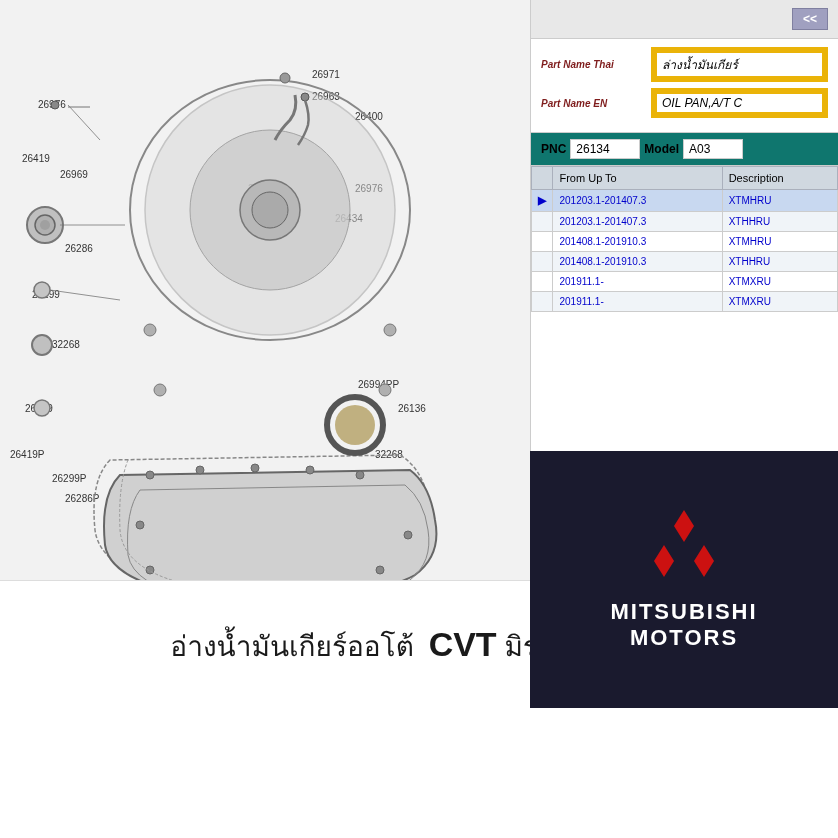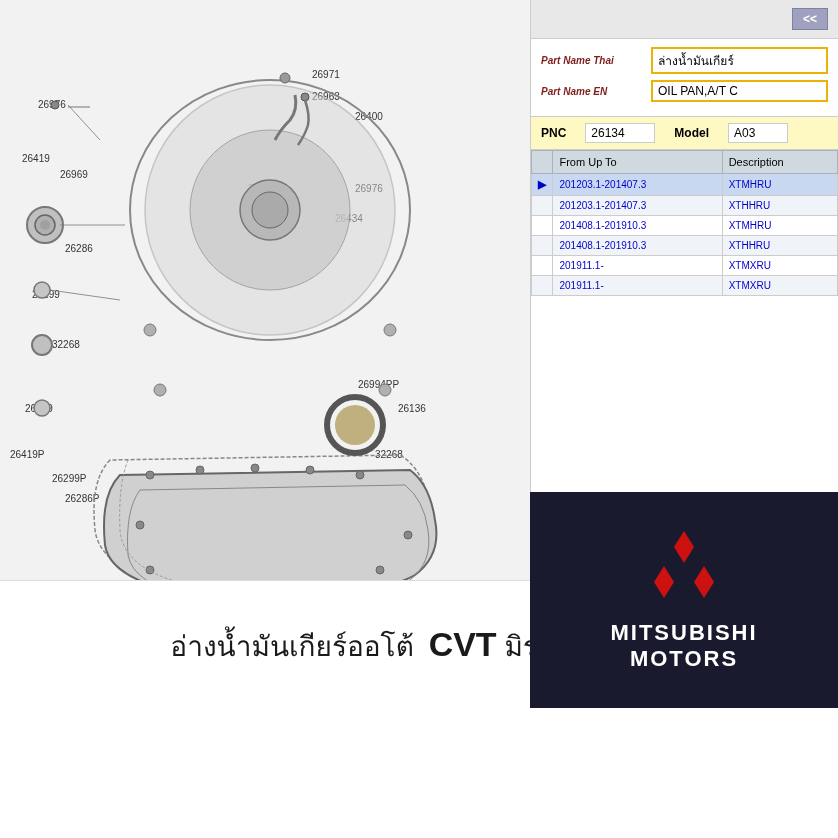--- a/index.html
+++ b/index.html
@@ -91,34 +91,35 @@
       color: #7f1d1d;
       width: 110px;
       flex-shrink: 0;
       font-style: italic;
     }
 
     .info-value {
       font-size: 12px;
       color: #000;
       background: #fff;
-      border: 2px solid #eab308;
+      border: 6px solid #eab308;
       padding: 2px 5px;
       min-width: 160px;
       flex: 1;
+      font-style: italic;
     }
 
     
     .pnc-model-row {
       display: flex;
       align-items: center;
       padding: 6px 10px;
       border-bottom: 1px solid #ccc;
-      background: #fef9c3;
-      gap: 19px;
+      background: #0f766e;
+      gap: 4px;
     }
 
     .pnc-label {
       font-size: 12px;
       font-weight: bold;
       color: #000;
     }
 
     .pnc-value {
       font-size: 12px;
@@ -184,21 +185,21 @@
       background: #f0f4f8;
     }
 
     .parts-table tbody tr.selected {
       background: #c8d8f0;
     }
 
     
     .logo-section {
       width: 308px;
-      height: 216px;
+      height: 257px;
       background: #1a1a2e;
       display: flex;
       flex-direction: column;
       align-items: center;
       justify-content: center;
       position: absolute;
       right: 0;
       bottom: 130px;
     }
 

